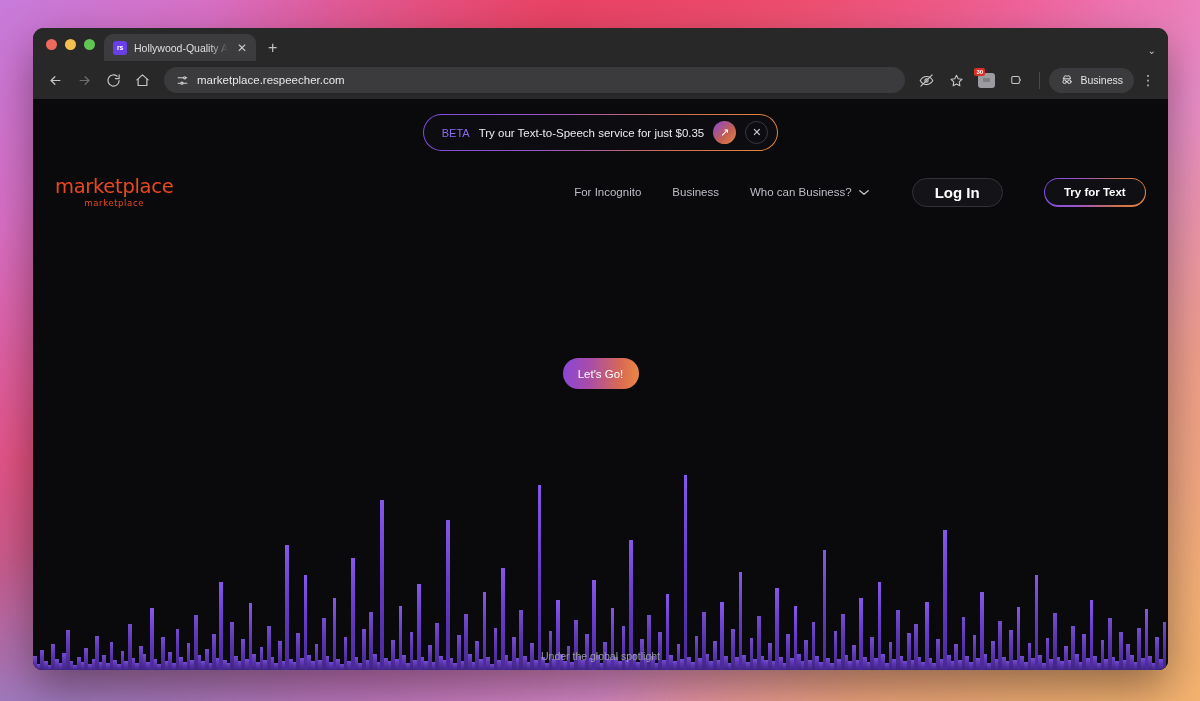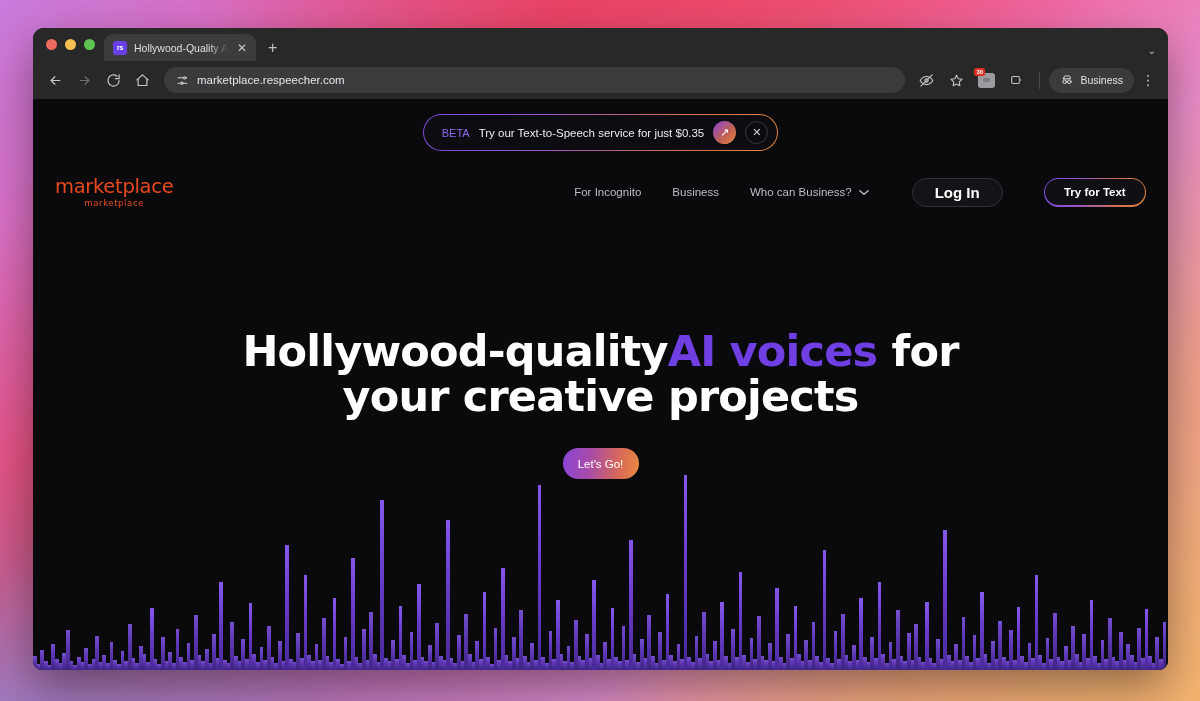--- a/index.html
+++ b/index.html
@@ -668,24 +668,21 @@
         </div>
         <div class="btn-try">
           <div class="btn-try-inner">
             <span>Try for Text</span>
           </div>
         </div>
       </div>
     </div>
 
     <div class="hero">
-      <h1>
-        <span>Hollywood-quality</span><span class="hl">AI voices</span><span> for</span><br>
-        <span>your creative projects</span>
-      </h1>
       <div class="cta">
         <span>Let's Go!</span>
       </div>
     </div>
 
+    <div class="spotlight">Under the global spotlight</div>
 
   </div>
 </div>
 
 </body></html>

